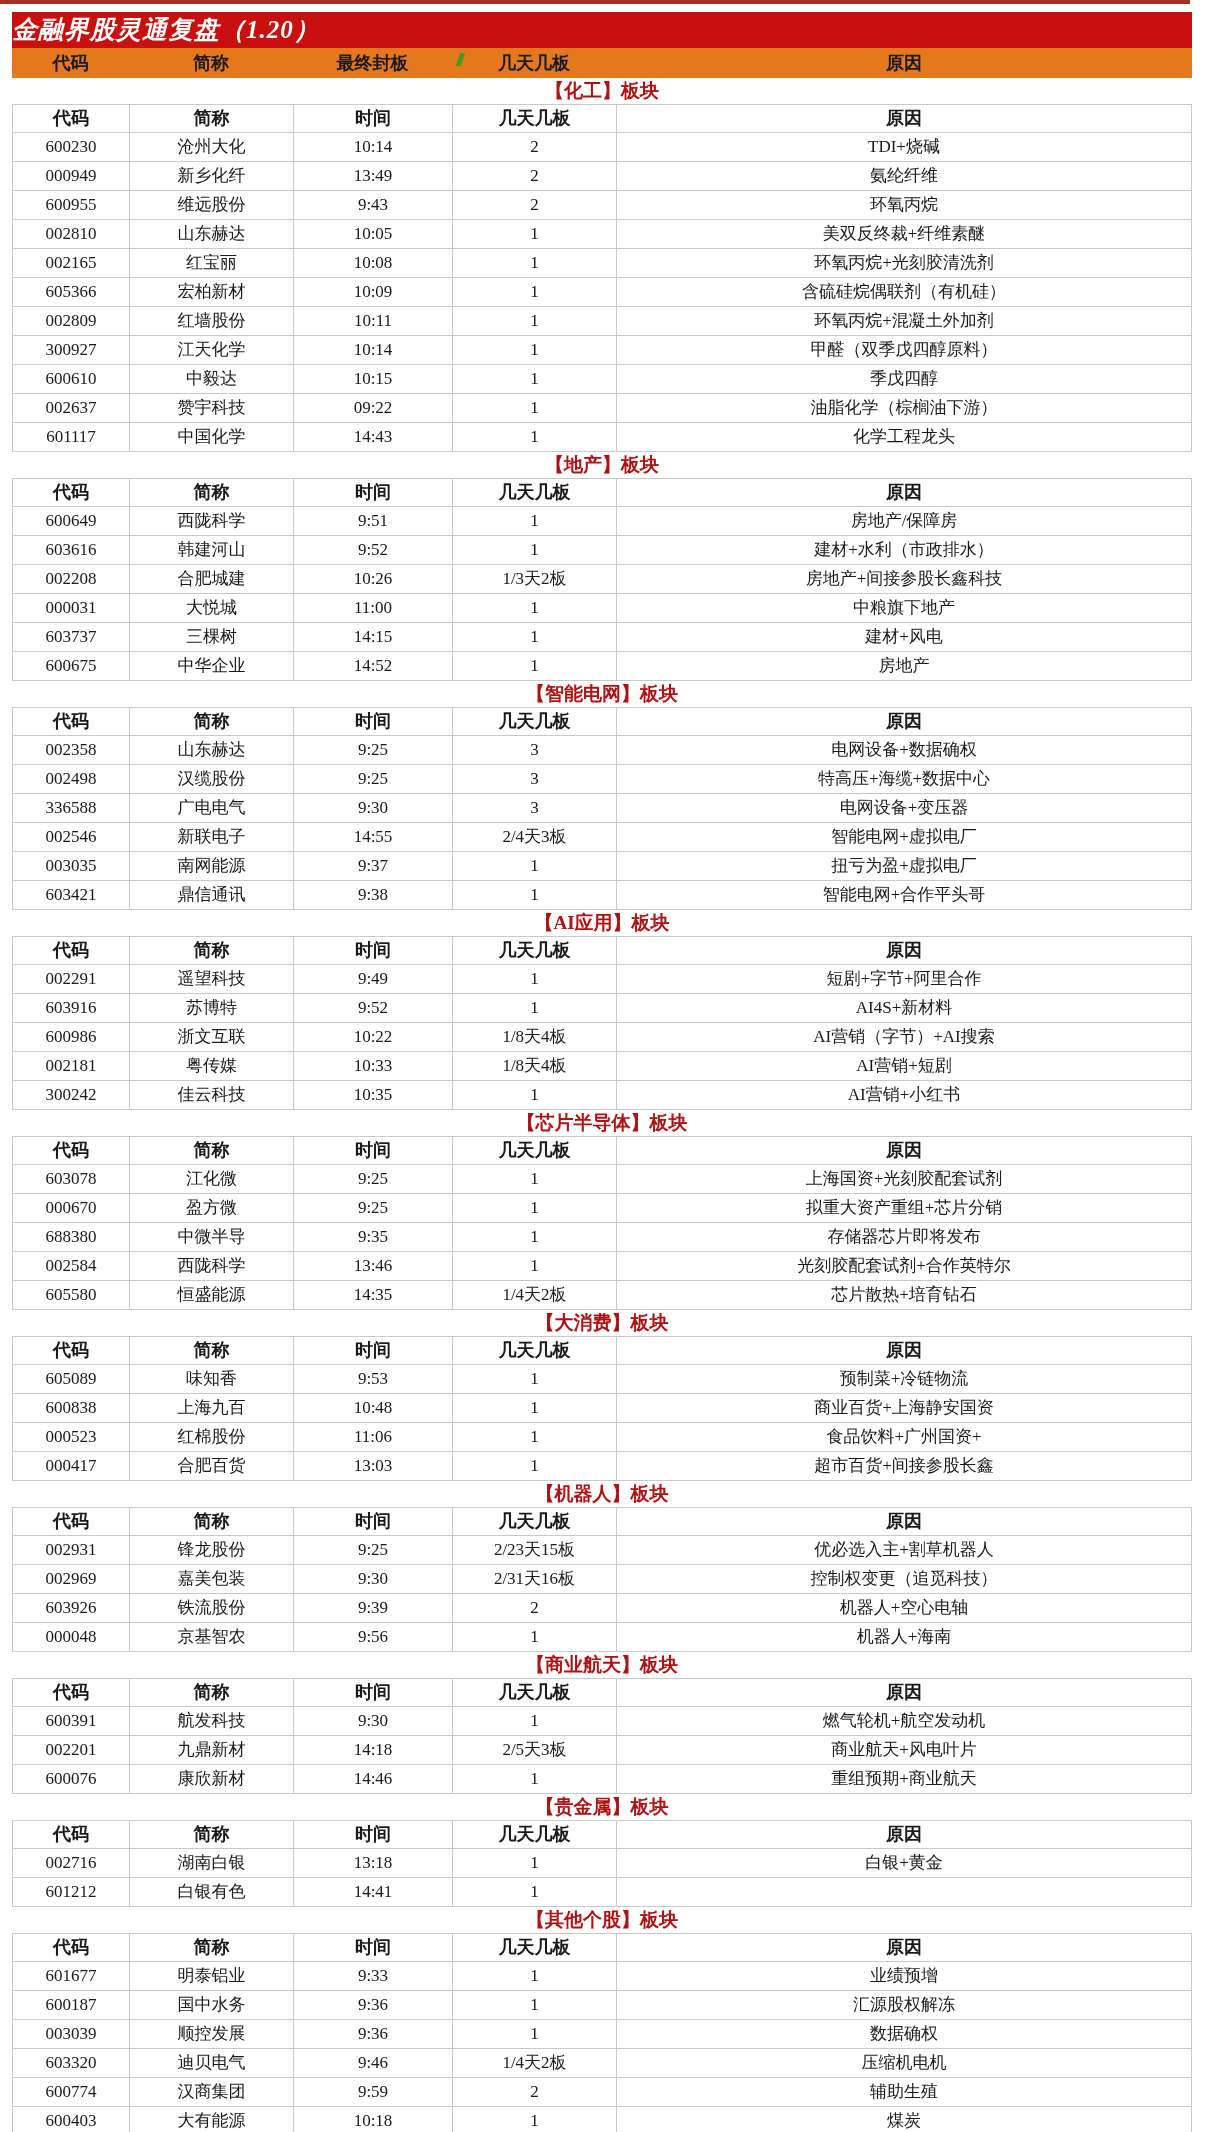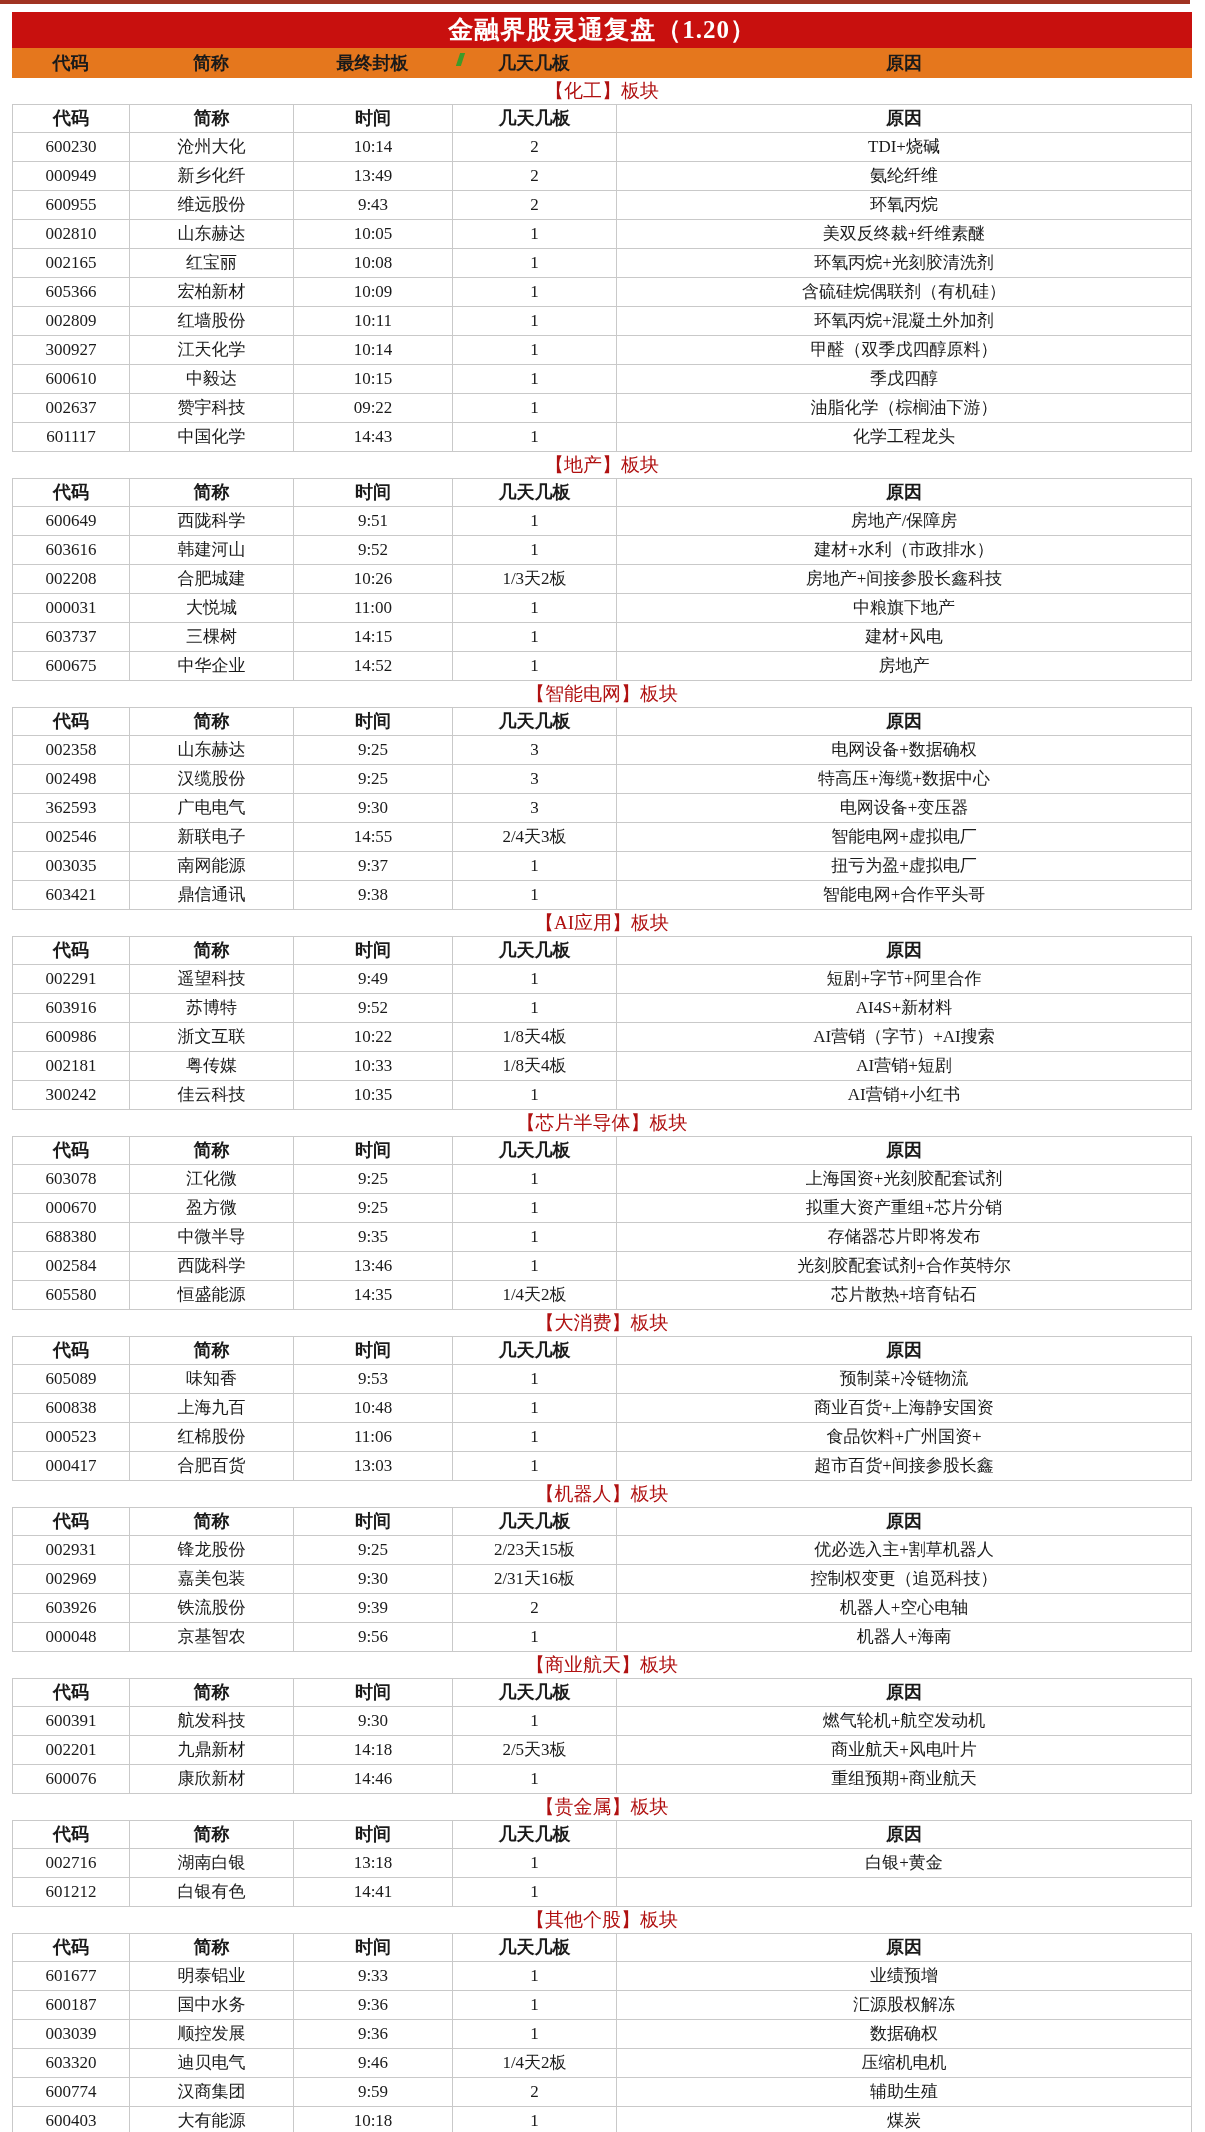--- a/index.html
+++ b/index.html
@@ -17,22 +17,23 @@
   }
   .sheet {
     position: absolute; top: 12px; left: 12px;
     width: 1180px;
   }
   .title-bar {
     height: 36px; line-height: 36px;
     background: #c8100e;
     color: #ffffff;
     font-size: 25px; font-weight: bold;
-    text-align: center;
+    text-align: left;
     letter-spacing: 1px;
+    font-style: italic;
   }
   .cols-header {
     position: relative;
     height: 30px;
     background: #e5771d;
     display: flex;
     font-weight: bold; font-size: 18px;
   }
   .cols-header .cell { line-height: 30px; text-align: center; }
   .green-marker {
@@ -44,21 +45,21 @@
   }
   .c0 { width: 117px; }
   .c1 { width: 164px; }
   .c2 { width: 159px; }
   .c3 { width: 164px; }
   .c4 { flex: 1; }
   .section-title {
     height: 26px; line-height: 26px;
     text-align: center;
     color: #b01111;
-    font-weight: normal;
+    font-weight: bold;
     font-size: 19px;
     background: #ffffff;
   }
   .grid-row {
     display: flex;
     height: 29px;
     border-left: 1px solid #c9c9c9;
     border-right: 1px solid #c9c9c9;
     border-bottom: 1px solid #c9c9c9;
     background: #ffffff;
@@ -244,21 +245,21 @@
         <div class="cell c4">电网设备+数据确权</div>
       </div>
       <div class="grid-row">
         <div class="cell c0">002498</div>
         <div class="cell c1">汉缆股份</div>
         <div class="cell c2">9:25</div>
         <div class="cell c3">3</div>
         <div class="cell c4">特高压+海缆+数据中心</div>
       </div>
       <div class="grid-row">
-        <div class="cell c0">362593</div>
+        <div class="cell c0">336588</div>
         <div class="cell c1">广电电气</div>
         <div class="cell c2">9:30</div>
         <div class="cell c3">3</div>
         <div class="cell c4">电网设备+变压器</div>
       </div>
       <div class="grid-row">
         <div class="cell c0">002546</div>
         <div class="cell c1">新联电子</div>
         <div class="cell c2">14:55</div>
         <div class="cell c3">2/4天3板</div>

